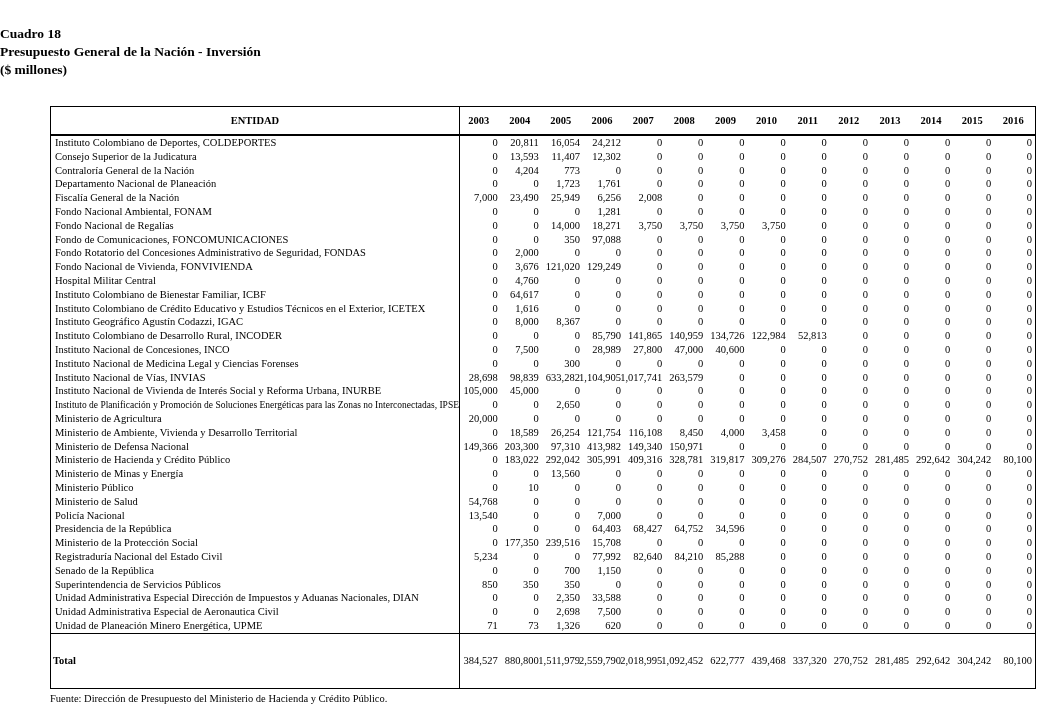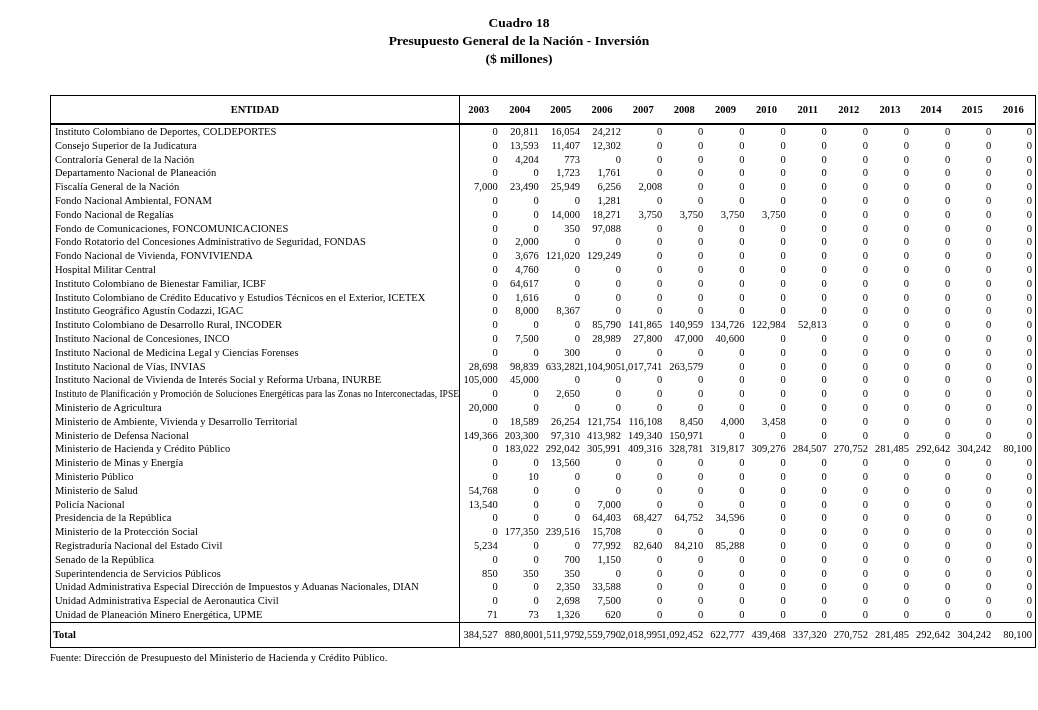--- a/index.html
+++ b/index.html
@@ -6,22 +6,21 @@
     margin: 0;
     padding: 0;
     background: #ffffff;
     width: 1038px;
     height: 710px;
     overflow: hidden;
     font-family: "Liberation Serif", serif;
     color: #000000;
   }
   .title-block {
-    padding-top: 14px;
-    text-align: center;
+    padding-top: 25px;
     font-weight: bold;
     font-size: 13.5px;
     line-height: 18px;
   }
   .title-block div { white-space: nowrap; }
   .tbl-wrap { margin: 27px 0 0 50px; border-radius: 14px; }
   table.budget {
     border-collapse: collapse;
     table-layout: fixed;
     width: 986px;
@@ -61,21 +60,21 @@
     position: absolute;
     right: 3px;
     bottom: 0;
     white-space: nowrap;
     line-height: 13.8px;
   }
   tfoot td {
     border-top: 1.2px solid #000;
     font-size: 10.5px;
     height: 22px;
-    padding: 1px;
+    padding: 16px;
     vertical-align: middle;
   }
   tfoot td.total-label {
     font-weight: bold;
     border-right: 1.5px solid #000;
     padding-left: 2px;
   }
   tfoot td.num-cell > span {
     bottom: auto;
     top: 50%;

